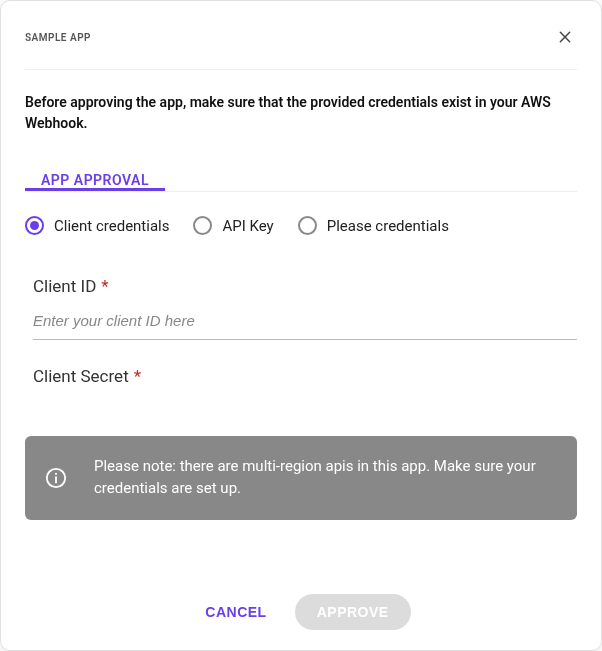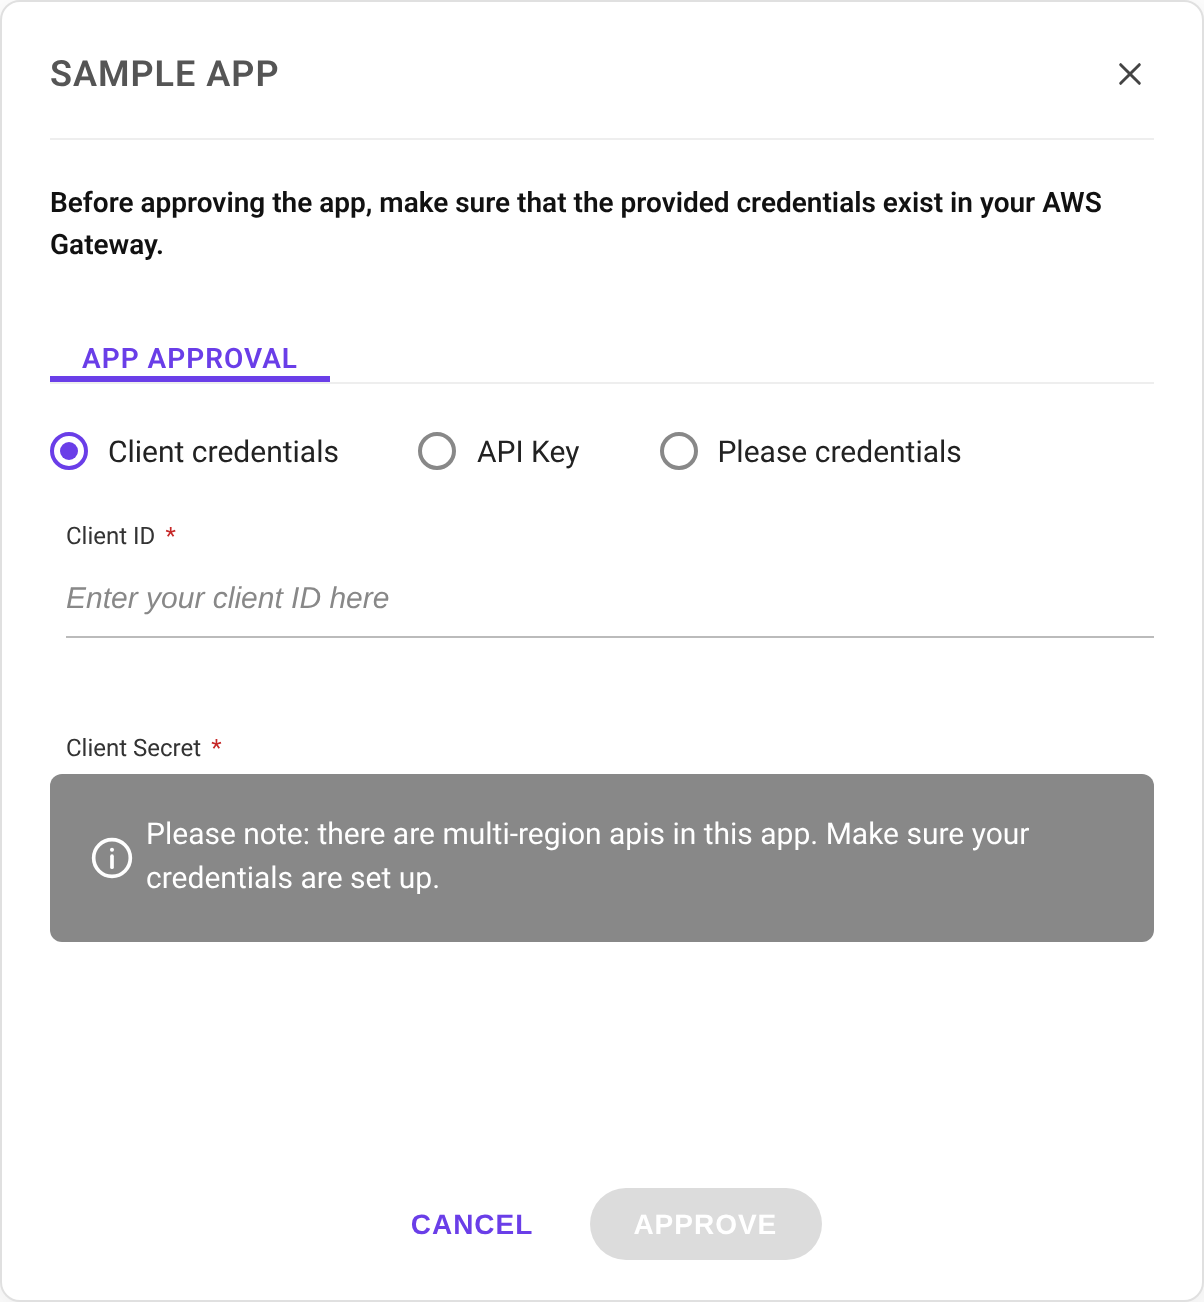--- a/index.html
+++ b/index.html
@@ -23,21 +23,21 @@
       flex-direction: column;
     }
     .header {
       display: flex;
       justify-content: space-between;
       align-items: center;
       padding-bottom: 20px;
       border-bottom: 1px solid #eee;
     }
     .title {
-      font-size: 18px;
+      font-size: 10px;
       font-weight: 600;
       letter-spacing: 0.5px;
       color: #555;
       text-transform: uppercase;
     }
     .close-btn {
       background: none;
       border: none;
       cursor: pointer;
       padding: 4px;
@@ -64,23 +64,23 @@
       font-weight: 600;
       letter-spacing: 0.5px;
       color: #6a3ee8;
       padding: 10px 16px 0 16px;
       border-bottom: 3.5px solid #6a3ee8;
       text-transform: uppercase;
       cursor: pointer;
     }
     .radio-row {
       display: flex;
-      gap: 40px;
+      gap: 24px;
       margin-top: 24px;
-      margin-bottom: 14px;
+      margin-bottom: 29px;
       align-items: flex-end;
     }
     .radio-item {
       display: flex;
       align-items: center;
       gap: 10px;
       cursor: pointer;
       font-size: 15px;
       color: #222;
     }
@@ -101,48 +101,49 @@
       width: 9px;
       height: 9px;
       border-radius: 50%;
       background: #6a3ee8;
     }
     .field {
       margin-top: 12px;
       padding-left: 8px;
     }
     .field-label {
-      font-size: 12px;
+      font-size: 17px;
       color: #333;
       margin-bottom: 6px;
       display: flex;
       gap: 5px;
       align-items: baseline;
     }
     .asterisk { color: #c62828; }
     .text-input {
       width: 100%;
       border: none;
       border-bottom: 1px solid #bbb;
       padding: 10px 0 10px 0;
       font-size: 15px;
       color: #333;
       outline: none;
       background: transparent;
       font-style: italic;
     }
     .text-input::placeholder { color: #888; font-style: italic; }
-    .field + .field { margin-top: 48px; }
+    .field + .field { margin-top: 26px; }
     .alert {
+      margin-top: 44px;
       background: #888;
       border-radius: 6px;
       padding: 20px 20px;
       display: flex;
       align-items: center;
-      gap: 6px;
+      gap: 27px;
       color: #fff;
     }
     .alert-icon {
       flex-shrink: 0;
       width: 22px;
       height: 22px;
     }
     .alert-text {
       font-size: 15px;
       line-height: 1.45;
@@ -187,21 +188,21 @@
   <div class="header">
     <div class="title">SAMPLE APP</div>
     <button class="close-btn">
       <svg viewBox="0 0 24 24" fill="none" stroke="currentColor" stroke-width="2.2" stroke-linecap="round">
         <line x1="5" y1="5" x2="19" y2="19"></line>
         <line x1="19" y1="5" x2="5" y2="19"></line>
       </svg>
     </button>
   </div>
 
-  <div class="notice">Before approving the app, make sure that the provided credentials exist in your AWS Gateway.</div>
+  <div class="notice">Before approving the app, make sure that the provided credentials exist in your AWS Webhook.</div>
 
   <div class="tabs">
     <div class="tab">APP APPROVAL</div>
   </div>
 
   <div class="radio-row">
     <label class="radio-item">
       <span class="radio-outer selected">
           <span class="radio-inner"></span>
         </span>

